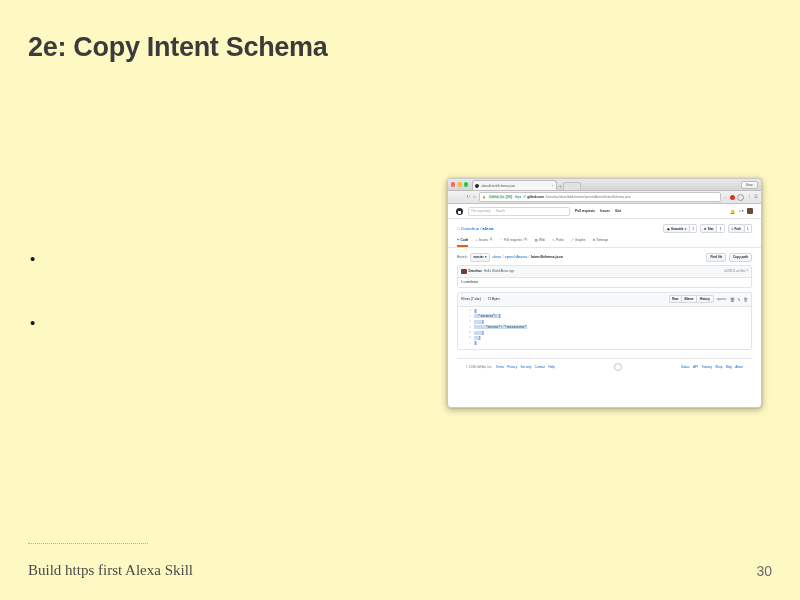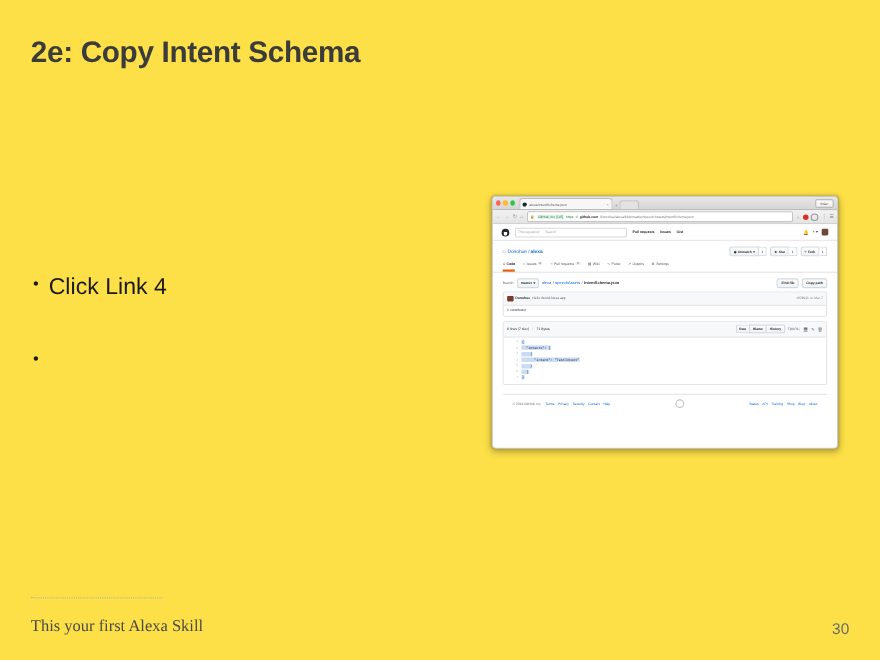--- a/index.html
+++ b/index.html
@@ -12,21 +12,21 @@
     background: #ffffff;
     font-family: "Liberation Sans", sans-serif;
     overflow: hidden;
     position: relative;
   }
 
   
   .slide {
     position: absolute;
     inset: 0;
-    background: #fde047;
+    background: #fef9c3;
   }
 
   .slide-title {
     position: absolute;
     left: 28px;
     top: 32px;
     font-size: 27px;
     font-weight: bold;
     color: #3b3b3b;
     letter-spacing: -0.3px;
@@ -404,29 +404,28 @@
 </head>
 <body>
 
 <div class="slide">
 
   <div class="slide-title">2e: Copy Intent Schema</div>
 
   <div class="bullets">
     <div class="bullet">
       <span class="bullet-dot">•</span>
-      <span>Click Link 4</span>
     </div>
     <div class="bullet">
       <span class="bullet-dot">•</span>
     </div>
   </div>
 
   <div class="footer-rule"></div>
-  <div class="footer-label">This your first Alexa Skill</div>
+  <div class="footer-label">Build https first Alexa Skill</div>
   <div class="page-number">30</div>
 
   <div class="browser">
 
     <div class="bw-titlebar">
       <div class="lights">
         <div class="light red"></div>
         <div class="light yellow"></div>
         <div class="light green"></div>
       </div>

